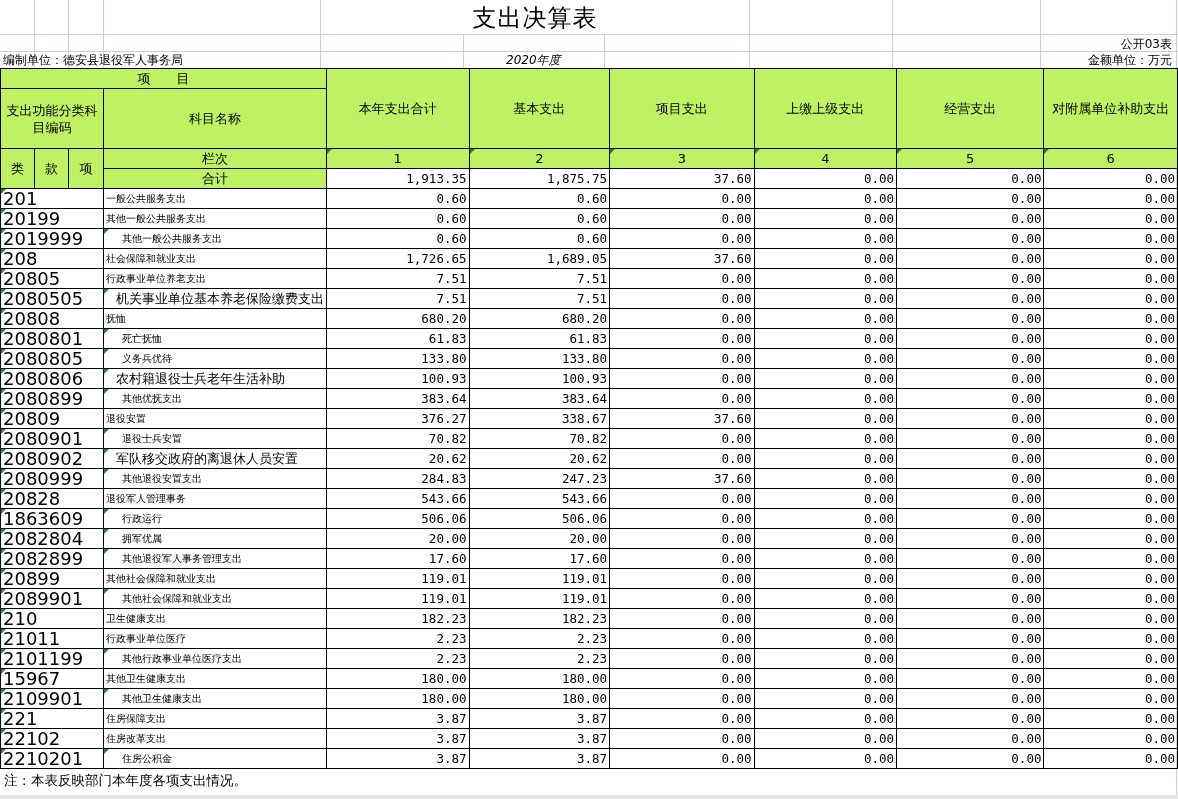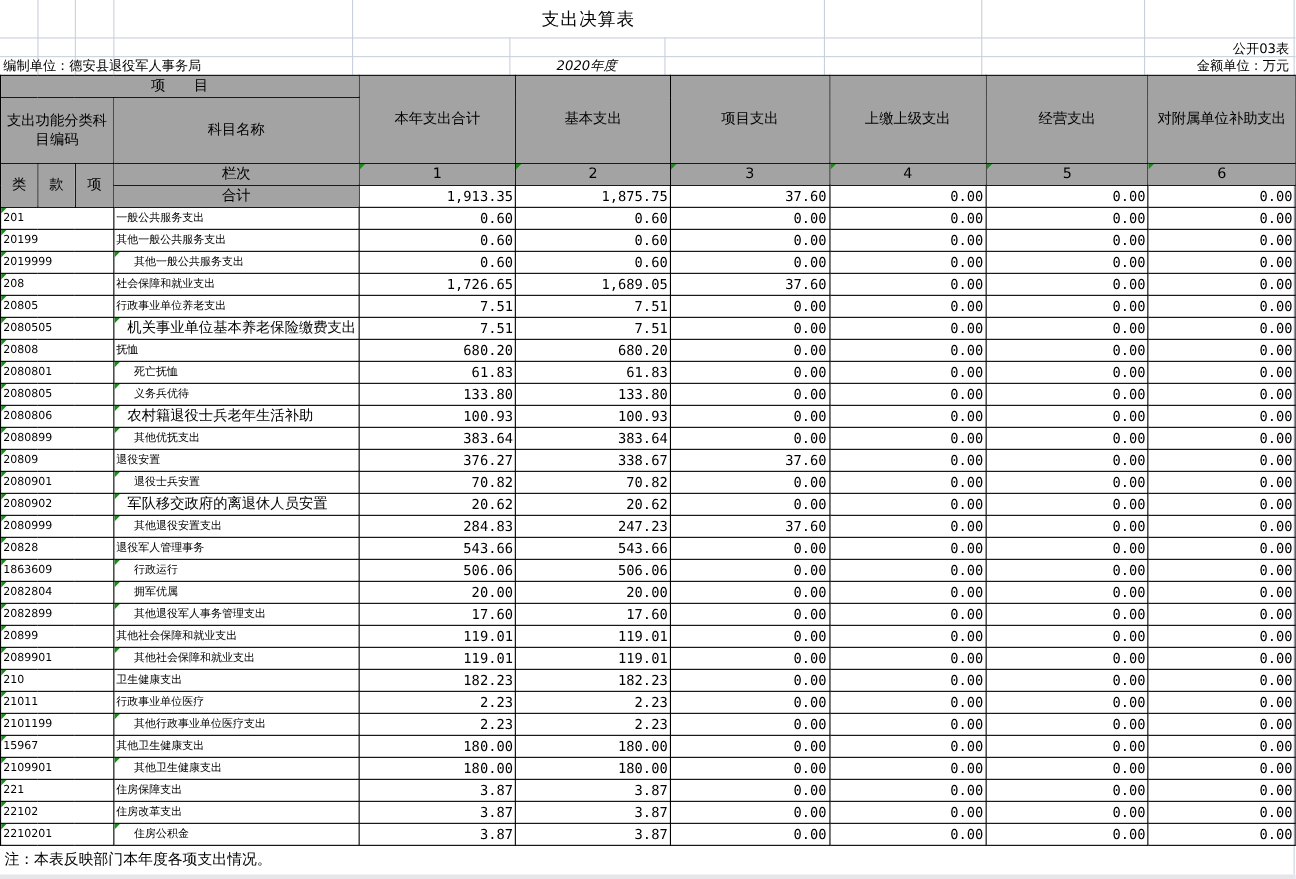--- a/index.html
+++ b/index.html
@@ -8,40 +8,40 @@
     font-family: "DejaVu Sans", "Liberation Sans", sans-serif;
     color: #000;
   }
   
   .grid-v { position: absolute; top: 0; width: 1px; background: #c9d0dd; }
   .grid-h { position: absolute; left: 0; height: 1px; background: #c9d0dd; }
 
   .title {
     position: absolute; left: 0; width: 1070px; top: 2px; height: 32px;
     text-align: center; font-family: "DejaVu Serif", "Liberation Serif", serif;
-    font-size: 16px; line-height: 32px; letter-spacing: 1px;
+    font-size: 24px; line-height: 32px; letter-spacing: 1px;
   }
   .meta { position: absolute; font-size: 12px; line-height: 15px; white-space: nowrap; }
 
   table.report {
     position: absolute; left: 0; top: 68px;
     border-collapse: collapse; table-layout: fixed;
     font-size: 13px;
   }
   table.report td {
     border: 1px solid #000; padding: 0 2px; height: 19px; line-height: 19px;
     overflow: hidden; white-space: nowrap; position: relative;
   }
-  .hdr { background: #a3a3a3; text-align: center; }
+  .hdr { background: #bef264; text-align: center; }
   .hdr-wrap { white-space: normal !important; line-height: 17px !important; margin-top: 12px; }
   .num {
     text-align: right; font-family: "DejaVu Sans Mono", "Liberation Mono", monospace;
     font-size: 12.5px;
   }
-  .code { text-align: left; font-size: 10px; }
+  .code { text-align: left; font-size: 18px; }
   .name { text-align: left; font-size: 10px; }
   .name.indent { padding-left: 18px; }
   .name.small { font-size: 13px; padding-left: 12px; }
   .tri::before {
     content: ""; position: absolute; left: 0; top: 0;
     border-top: 5px solid #1e8a1e; border-right: 5px solid transparent;
   }
   .note { position: absolute; left: 4px; top: 772px; font-size: 13.5px; }
   .scroll-strip { position: absolute; left: 0; top: 795px; width: 1178px; height: 4px; background: #e6e6ea; }
 </style>

